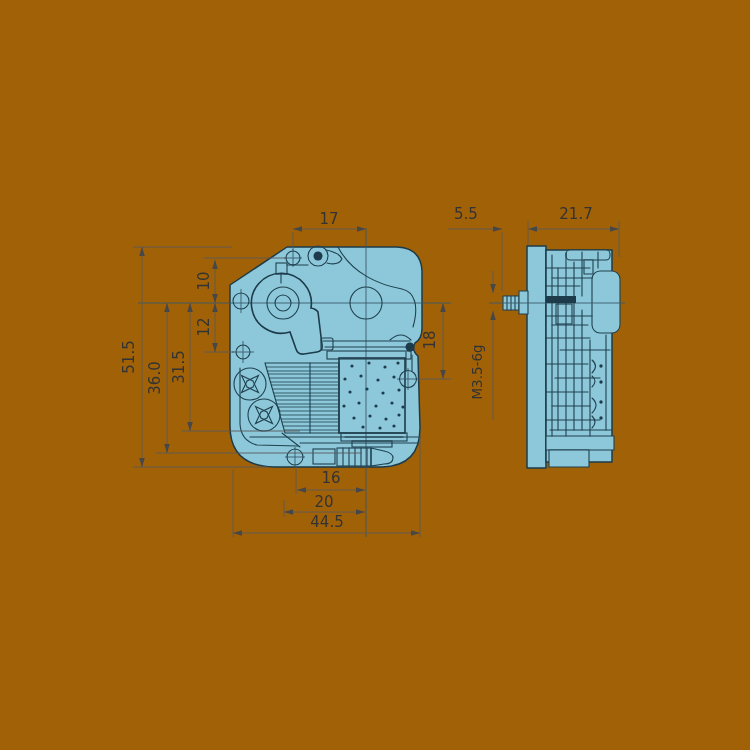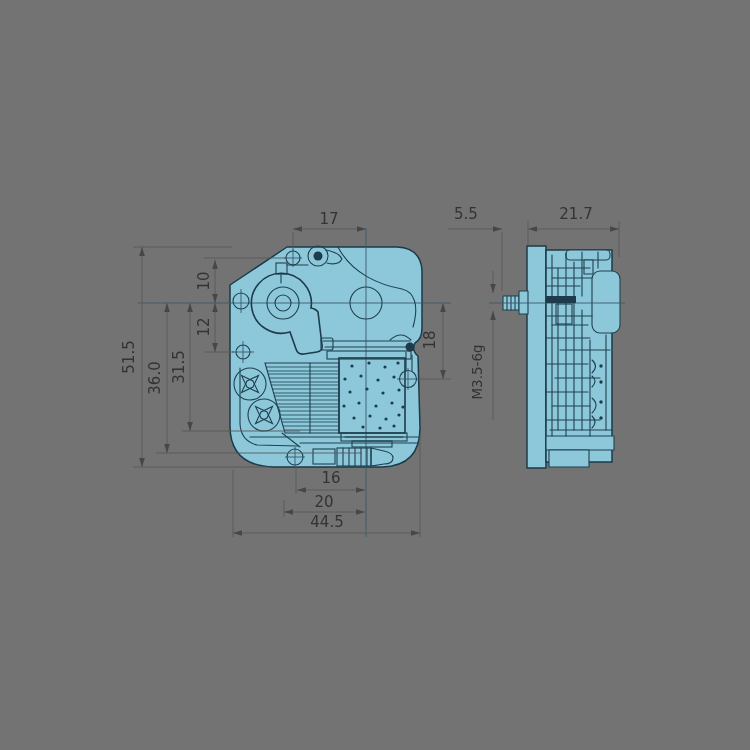--- a/index.html
+++ b/index.html
@@ -1,16 +1,16 @@
 <!DOCTYPE html>
 <html><head>
 <meta charset="utf-8">
 <style>
   html,body{margin:0;padding:0;background:#fff;}
-  .stage{position:relative;width:750px;height:750px;background:#737373;overflow:hidden;
+  .stage{position:relative;width:750px;height:750px;background:#a16207;overflow:hidden;
          font-family:"DejaVu Sans", sans-serif;}
   svg text{font-family:"DejaVu Sans", sans-serif;}
   .dtx{font-size:15px;fill:#333333;text-anchor:middle;}
   .dtx-s{font-size:13.5px;fill:#333333;text-anchor:middle;}
   .fillb{fill:#8cc8da;stroke:#1d3b4a;stroke-width:1.5;stroke-linejoin:round;}
   .fillb2{fill:#8cc8da;stroke:#20414f;stroke-width:1.1;stroke-linejoin:round;}
   .ln{fill:none;stroke:#20414f;stroke-width:1.1;stroke-linecap:round;}
   .lnb{fill:none;stroke:#1d3b4a;stroke-width:1.6;stroke-linecap:round;}
   .dk{fill:#1d3b4a;stroke:none;}
   .cl{stroke:#3a5a6c;stroke-width:0.9;fill:none;}

